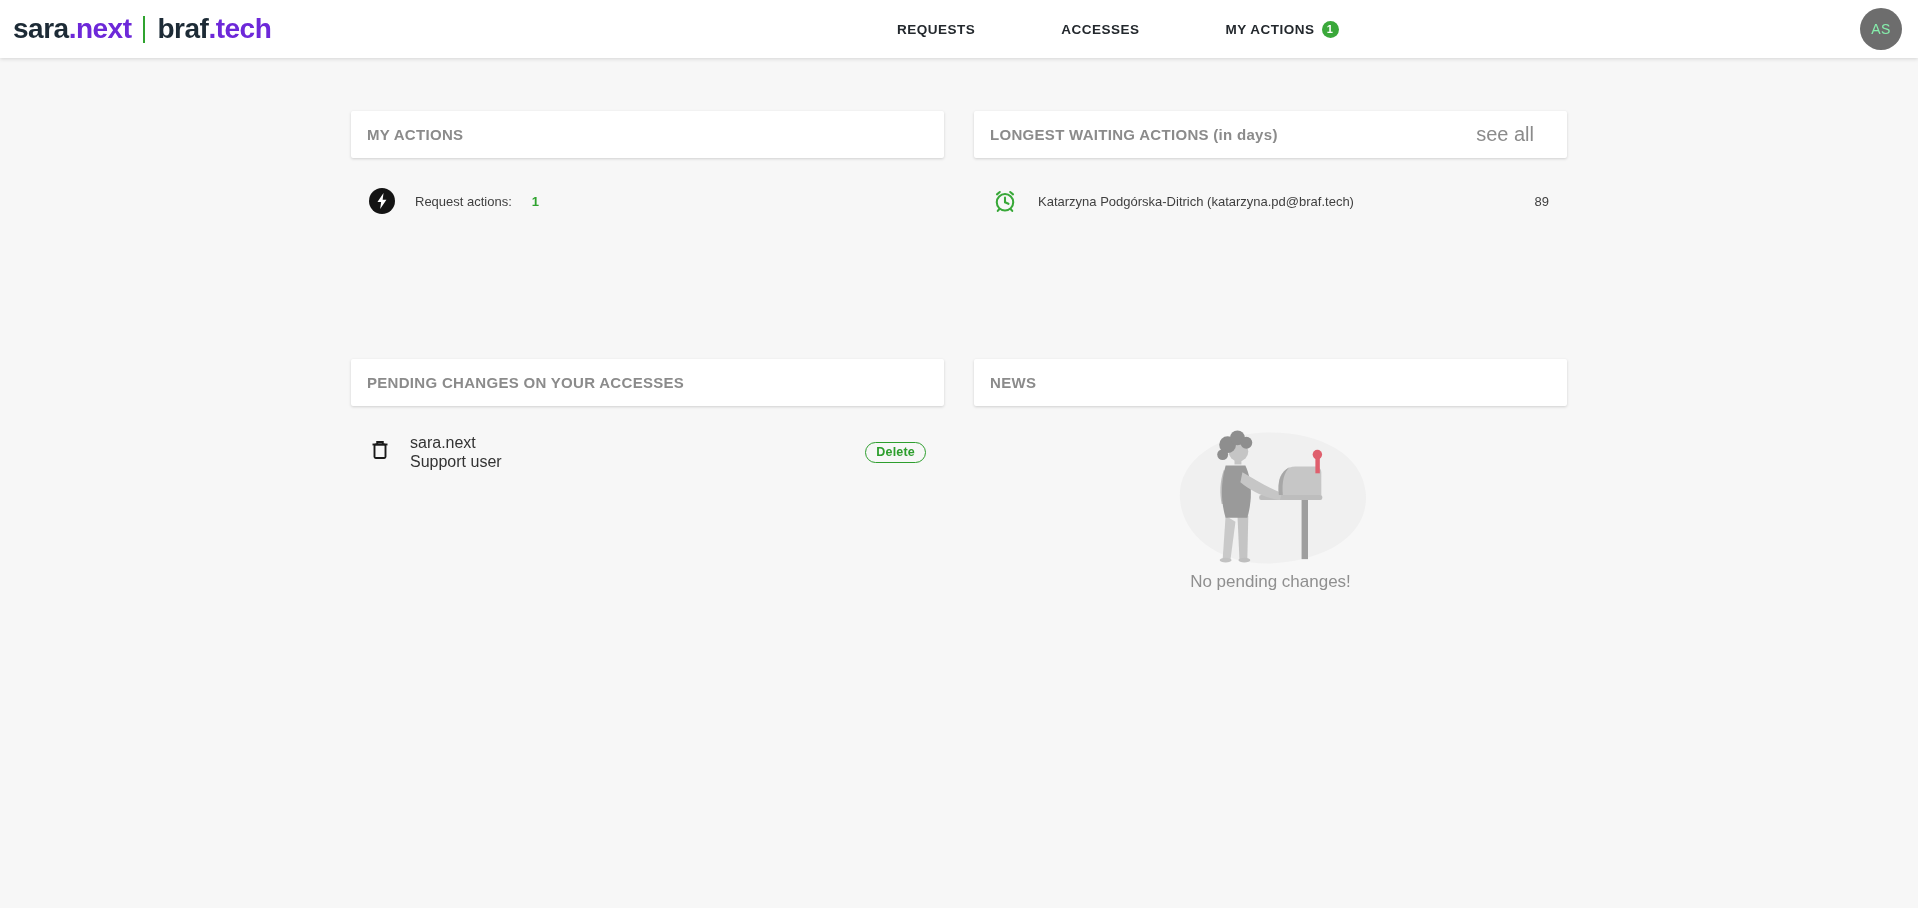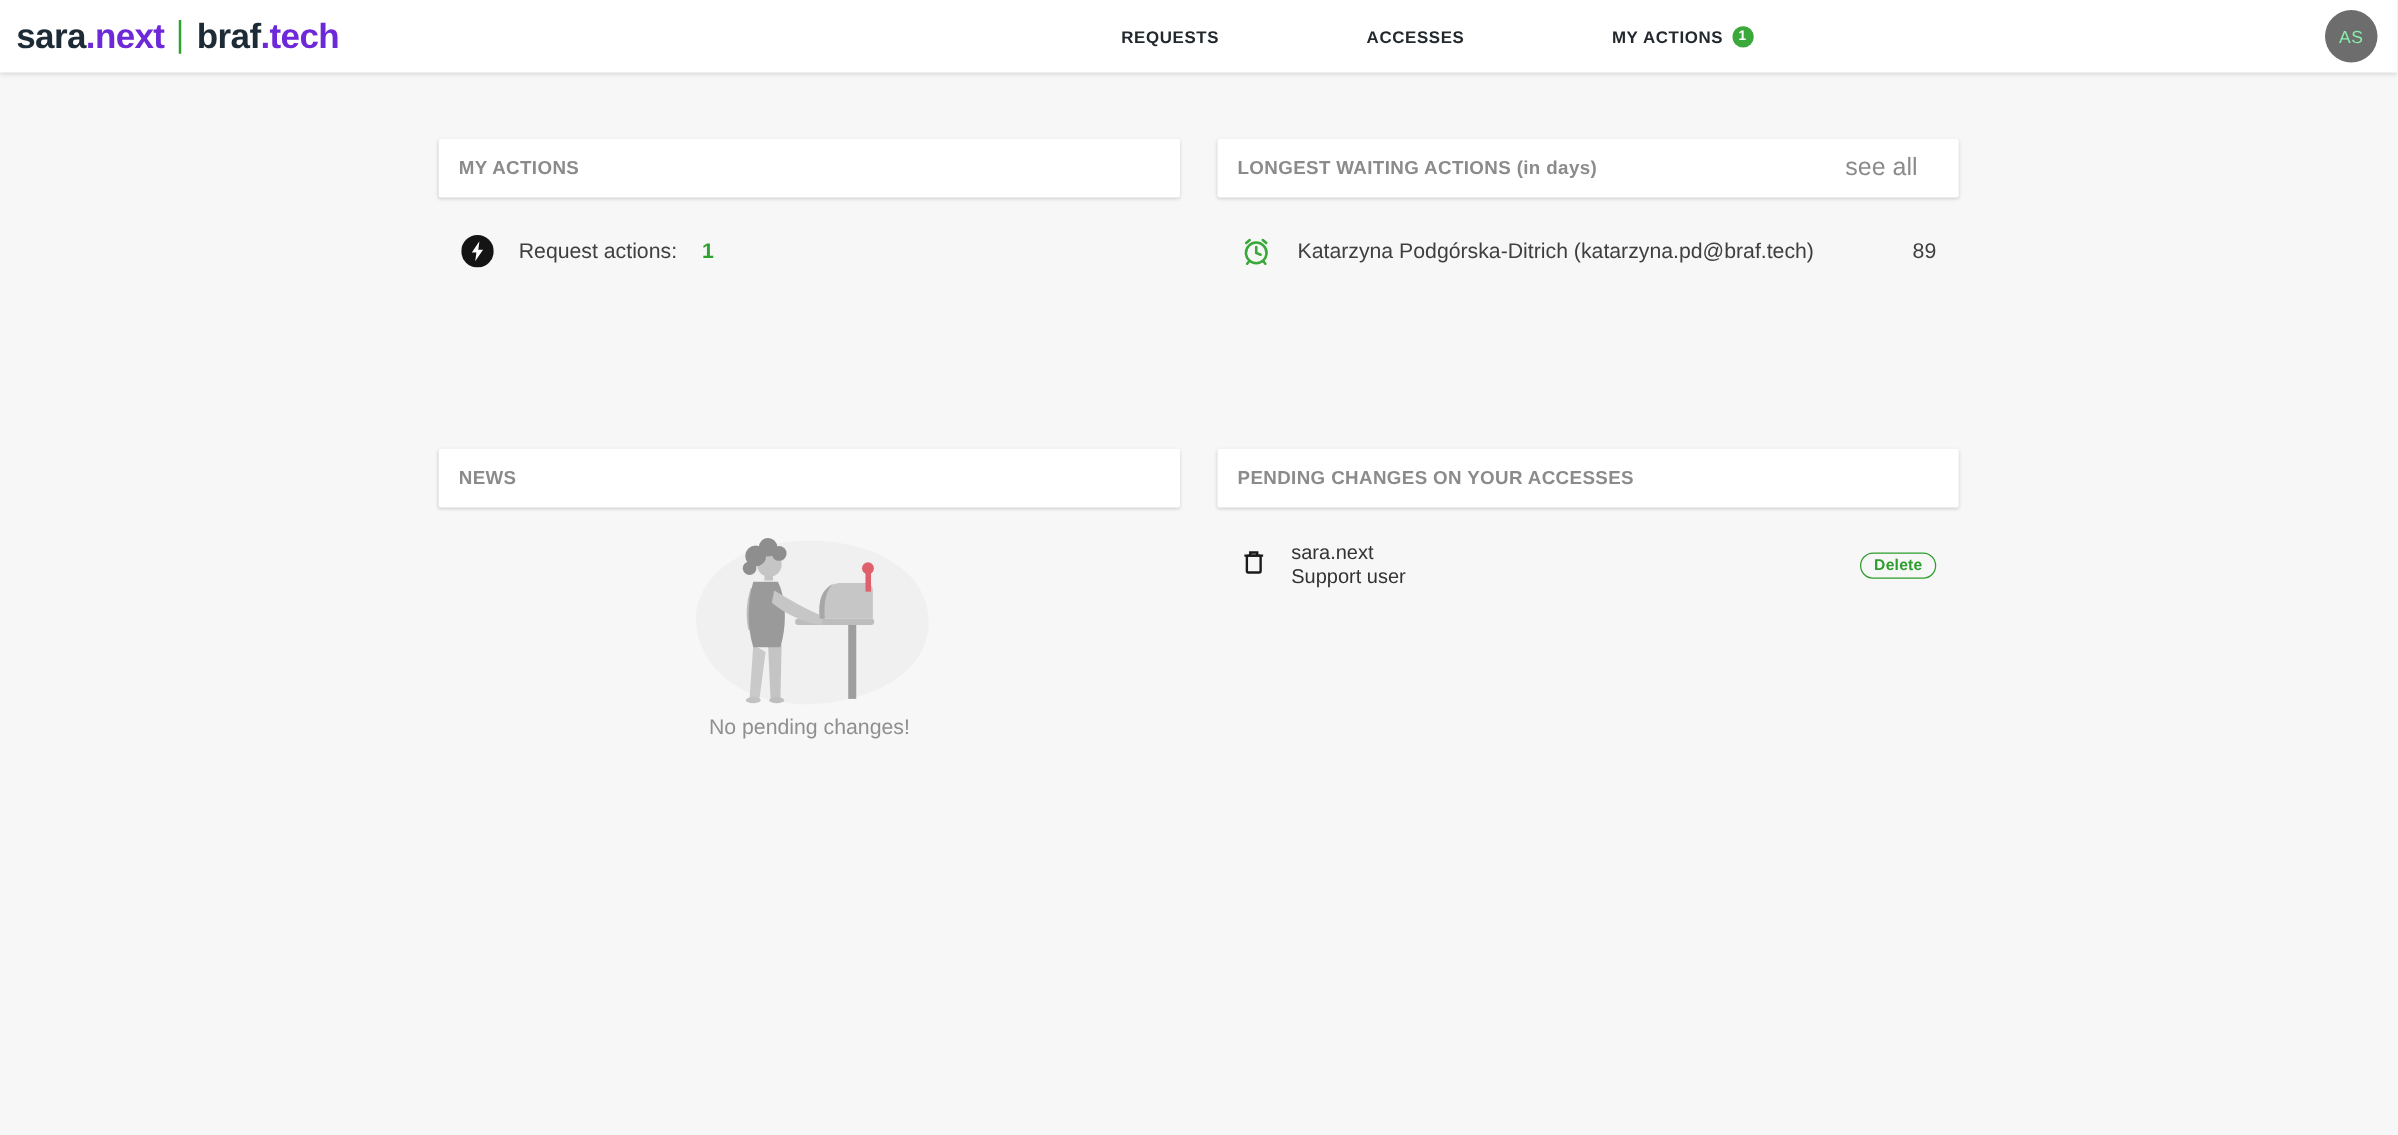--- a/index.html
+++ b/index.html
@@ -26,21 +26,21 @@
     cursor:pointer; white-space:nowrap;
   }
   .logo .dark   { color:#1d2b36; }
   .logo .green  { color:#6d28d9; }
   .logo-sep {
     width:2px; height:27px; background:#2fa32f;
     margin:0 12px; display:inline-block;
   }
   .nav {
     position:absolute; left:897px; top:0; height:58px;
-    display:flex; align-items:center; gap:118px;
+    display:flex; align-items:center; gap:86px;
   }
   .nav-item {
     font-size:13.5px; font-weight:bold; color:#23282d;
     letter-spacing:0.5px; display:flex; align-items:center;
     cursor:pointer; white-space:nowrap;
   }
   .nav-badge {
     width:17px; height:17px; border-radius:50%;
     background:#3aa83a; color:#fff;
     font-size:11px; font-weight:bold;
@@ -74,21 +74,21 @@
   }
   .see-all {
     font-size:20px; color:#8b8b8b; margin-right:17px;
     cursor:pointer;
   }
 
   
   .action-row {
     display:flex; align-items:center;
     padding:30px 18px 0 18px; gap:20px;
-    font-size:17px; color:#3f3f3f; cursor:pointer;
+    font-size:13px; color:#3f3f3f; cursor:pointer;
   }
   .action-row .icon { flex:0 0 auto; display:flex; }
   .green-count { color:#2fa32f; font-weight:bold; }
   .days-value { margin-left:auto; color:#3f3f3f;text-align:right; }
 
   
   .pending-row {
     display:flex; align-items:center;
     padding:27px 18px 0 18px; gap:19px;
     font-size:16px; color:#333333;
@@ -172,74 +172,74 @@
           <path d="M17.4 19.6 L18.7 21.2"></path>
         </svg>
       </span>
       <span>Katarzyna Podgórska-Ditrich (katarzyna.pd@braf.tech)</span>
       <span class="days-value">89</span>
     </div>
   </section>
 
   <section class="panel">
     <div class="panel-header">
-      <span class="panel-title">NEWS</span>
-    </div>
-    <div class="news-body">
-      <svg width="232" height="146" viewBox="0 0 232 148">
-
-        <path d="M24,80 C19,42 57,13 106,10 C161,7 208,30 212,70 C216,108 181,137 122,142 C72,146 29,120 24,80 Z" fill="#f0f0f0"></path>
-
-        <rect x="147" y="78" width="6.5" height="60" fill="#9e9e9e"></rect>
-
-        <rect x="104" y="73" width="64" height="5" rx="2" fill="#bdbdbd"></rect>
-
-        <path d="M70,94 L67,138 L75,138 L80,100 Z" fill="#c9c9c9"></path>
-        <path d="M82,94 L84,138 L92,138 L93,94 Z" fill="#c4c4c4"></path>
-        <ellipse cx="70" cy="139" rx="6" ry="2.5" fill="#c2c2c2"></ellipse>
-        <ellipse cx="89" cy="139" rx="6" ry="2.5" fill="#bebebe"></ellipse>
-
-        <path d="M68,48 C64,60 64,72 66,82 L72,82 C70,70 71,58 75,49 Z" fill="#bcbcbc"></path>
-
-        <path d="M70,43 C65,60 65,80 70,96 L92,96 C98,76 96,55 90,43 Z" fill="#9a9a9a"></path>
-
-        <path d="M87,50 C99,57 112,65 127,71 L125,78 C110,76 96,69 85,60 Z" fill="#c6c6c6"></path>
-
-        <rect x="79" y="34" width="7" height="8" fill="#c4c4c4"></rect>
-        <circle cx="83" cy="29" r="10" fill="#c5c5c5"></circle>
-
-        <circle cx="72" cy="22" r="8.5" fill="#8e8e8e"></circle>
-        <circle cx="82" cy="15" r="7.5" fill="#8e8e8e"></circle>
-        <circle cx="91" cy="20" r="6" fill="#8e8e8e"></circle>
-        <circle cx="67" cy="32" r="5.5" fill="#8e8e8e"></circle>
-
-        <path d="M124,73 L124,61 C124,51.6 131.6,44 141,44 L161,44 C164.3,44 167,46.7 167,50 L167,73 Z" fill="#c6c6c6"></path>
-
-        <path d="M124,73 C122,59 126,49 135,44.5 C129,50 127,59 128,73 Z" fill="#a7a7a7"></path>
-
-        <rect x="161" y="34" width="4.5" height="17" fill="#df5f6d"></rect>
-        <circle cx="163" cy="32" r="4.8" fill="#df5f6d"></circle>
-      </svg>
-      <div class="news-caption">No pending changes!</div>
-    </div>
-  </section>
-
-  <section class="panel">
-    <div class="panel-header">
       <span class="panel-title">PENDING CHANGES ON YOUR ACCESSES</span>
     </div>
     <div class="pending-row">
       <span class="icon">
         <svg width="22" height="24" viewBox="0 0 22 24" fill="none" stroke="#1a1a1a" stroke-width="1.9">
           <path d="M3.5 6.5 L18.5 6.5"></path>
           <path d="M8.2 6.2 L8.2 4 L13.8 4 L13.8 6.2"></path>
           <rect x="5.5" y="6.5" width="11" height="13.5" rx="1.2"></rect>
         </svg>
       </span>
       <span class="pending-text">
         <span>sara.next</span>
         <span>Support user</span>
       </span>
       <span class="chip">Delete</span>
     </div>
   </section>
 
+  <section class="panel">
+    <div class="panel-header">
+      <span class="panel-title">NEWS</span>
+    </div>
+    <div class="news-body">
+      <svg width="232" height="146" viewBox="0 0 232 148">
+
+        <path d="M24,80 C19,42 57,13 106,10 C161,7 208,30 212,70 C216,108 181,137 122,142 C72,146 29,120 24,80 Z" fill="#f0f0f0"></path>
+
+        <rect x="147" y="78" width="6.5" height="60" fill="#9e9e9e"></rect>
+
+        <rect x="104" y="73" width="64" height="5" rx="2" fill="#bdbdbd"></rect>
+
+        <path d="M70,94 L67,138 L75,138 L80,100 Z" fill="#c9c9c9"></path>
+        <path d="M82,94 L84,138 L92,138 L93,94 Z" fill="#c4c4c4"></path>
+        <ellipse cx="70" cy="139" rx="6" ry="2.5" fill="#c2c2c2"></ellipse>
+        <ellipse cx="89" cy="139" rx="6" ry="2.5" fill="#bebebe"></ellipse>
+
+        <path d="M68,48 C64,60 64,72 66,82 L72,82 C70,70 71,58 75,49 Z" fill="#bcbcbc"></path>
+
+        <path d="M70,43 C65,60 65,80 70,96 L92,96 C98,76 96,55 90,43 Z" fill="#9a9a9a"></path>
+
+        <path d="M87,50 C99,57 112,65 127,71 L125,78 C110,76 96,69 85,60 Z" fill="#c6c6c6"></path>
+
+        <rect x="79" y="34" width="7" height="8" fill="#c4c4c4"></rect>
+        <circle cx="83" cy="29" r="10" fill="#c5c5c5"></circle>
+
+        <circle cx="72" cy="22" r="8.5" fill="#8e8e8e"></circle>
+        <circle cx="82" cy="15" r="7.5" fill="#8e8e8e"></circle>
+        <circle cx="91" cy="20" r="6" fill="#8e8e8e"></circle>
+        <circle cx="67" cy="32" r="5.5" fill="#8e8e8e"></circle>
+
+        <path d="M124,73 L124,61 C124,51.6 131.6,44 141,44 L161,44 C164.3,44 167,46.7 167,50 L167,73 Z" fill="#c6c6c6"></path>
+
+        <path d="M124,73 C122,59 126,49 135,44.5 C129,50 127,59 128,73 Z" fill="#a7a7a7"></path>
+
+        <rect x="161" y="34" width="4.5" height="17" fill="#df5f6d"></rect>
+        <circle cx="163" cy="32" r="4.8" fill="#df5f6d"></circle>
+      </svg>
+      <div class="news-caption">No pending changes!</div>
+    </div>
+  </section>
+
 </main>
 
 </body></html>

